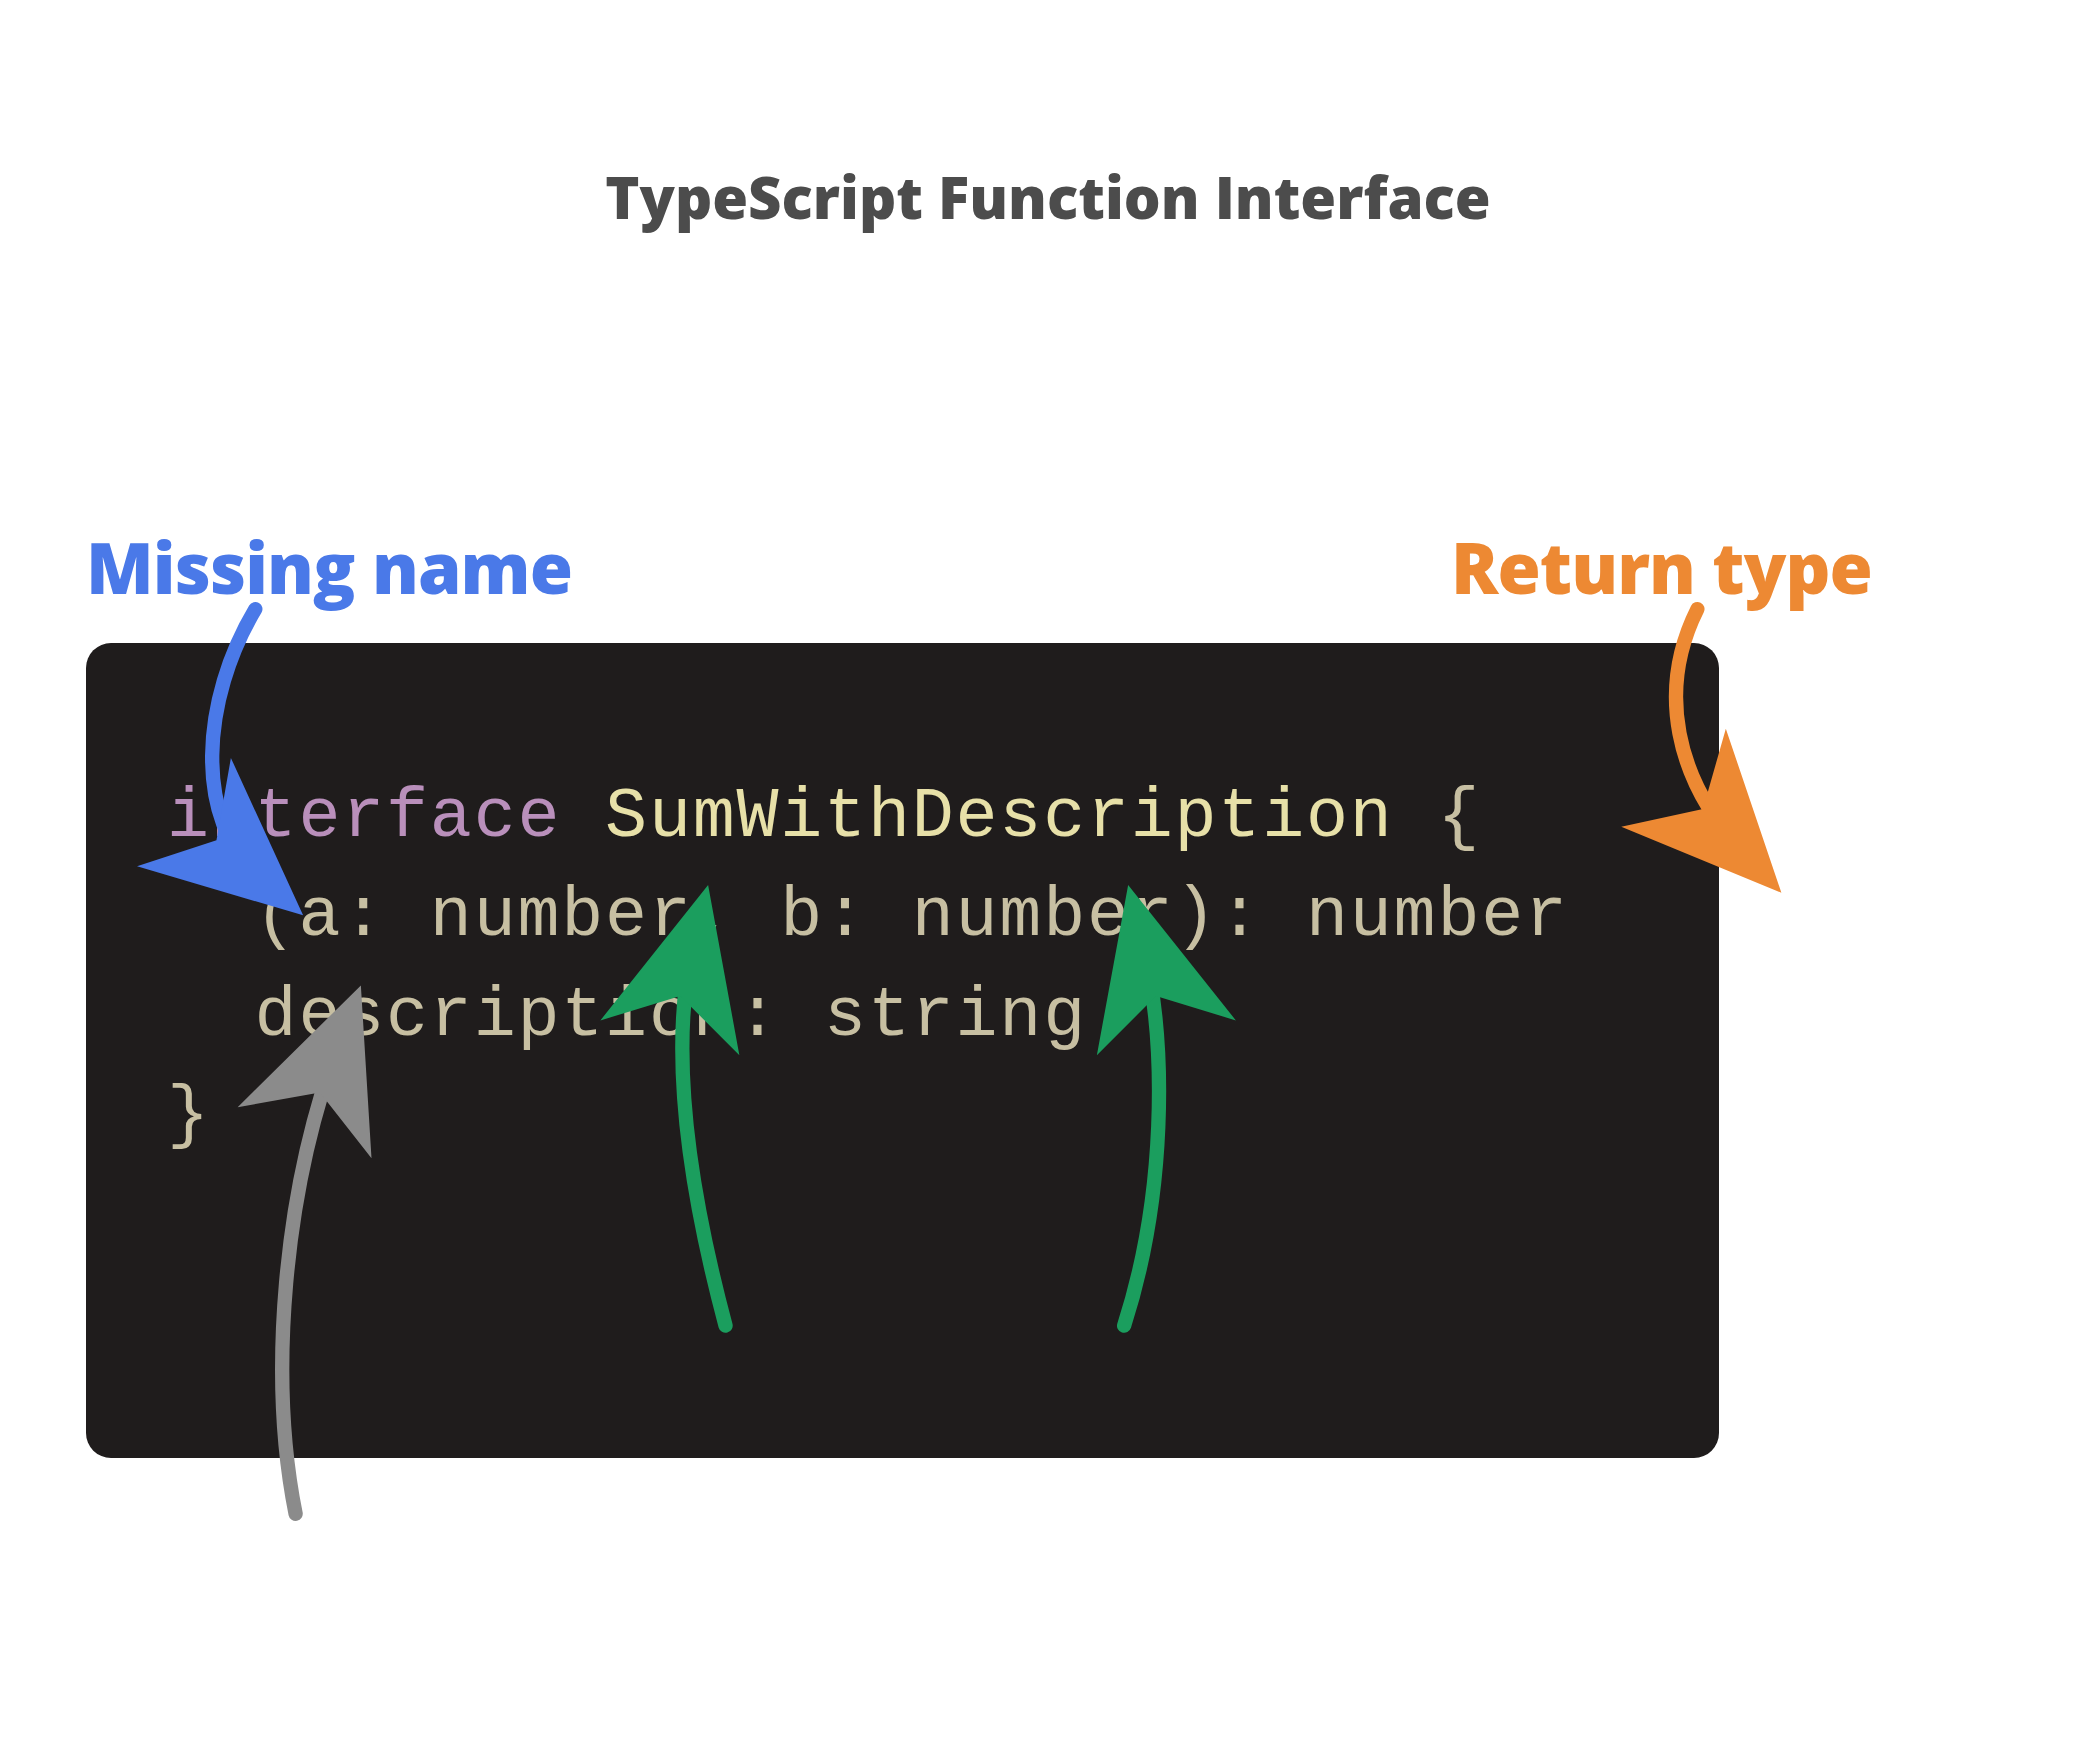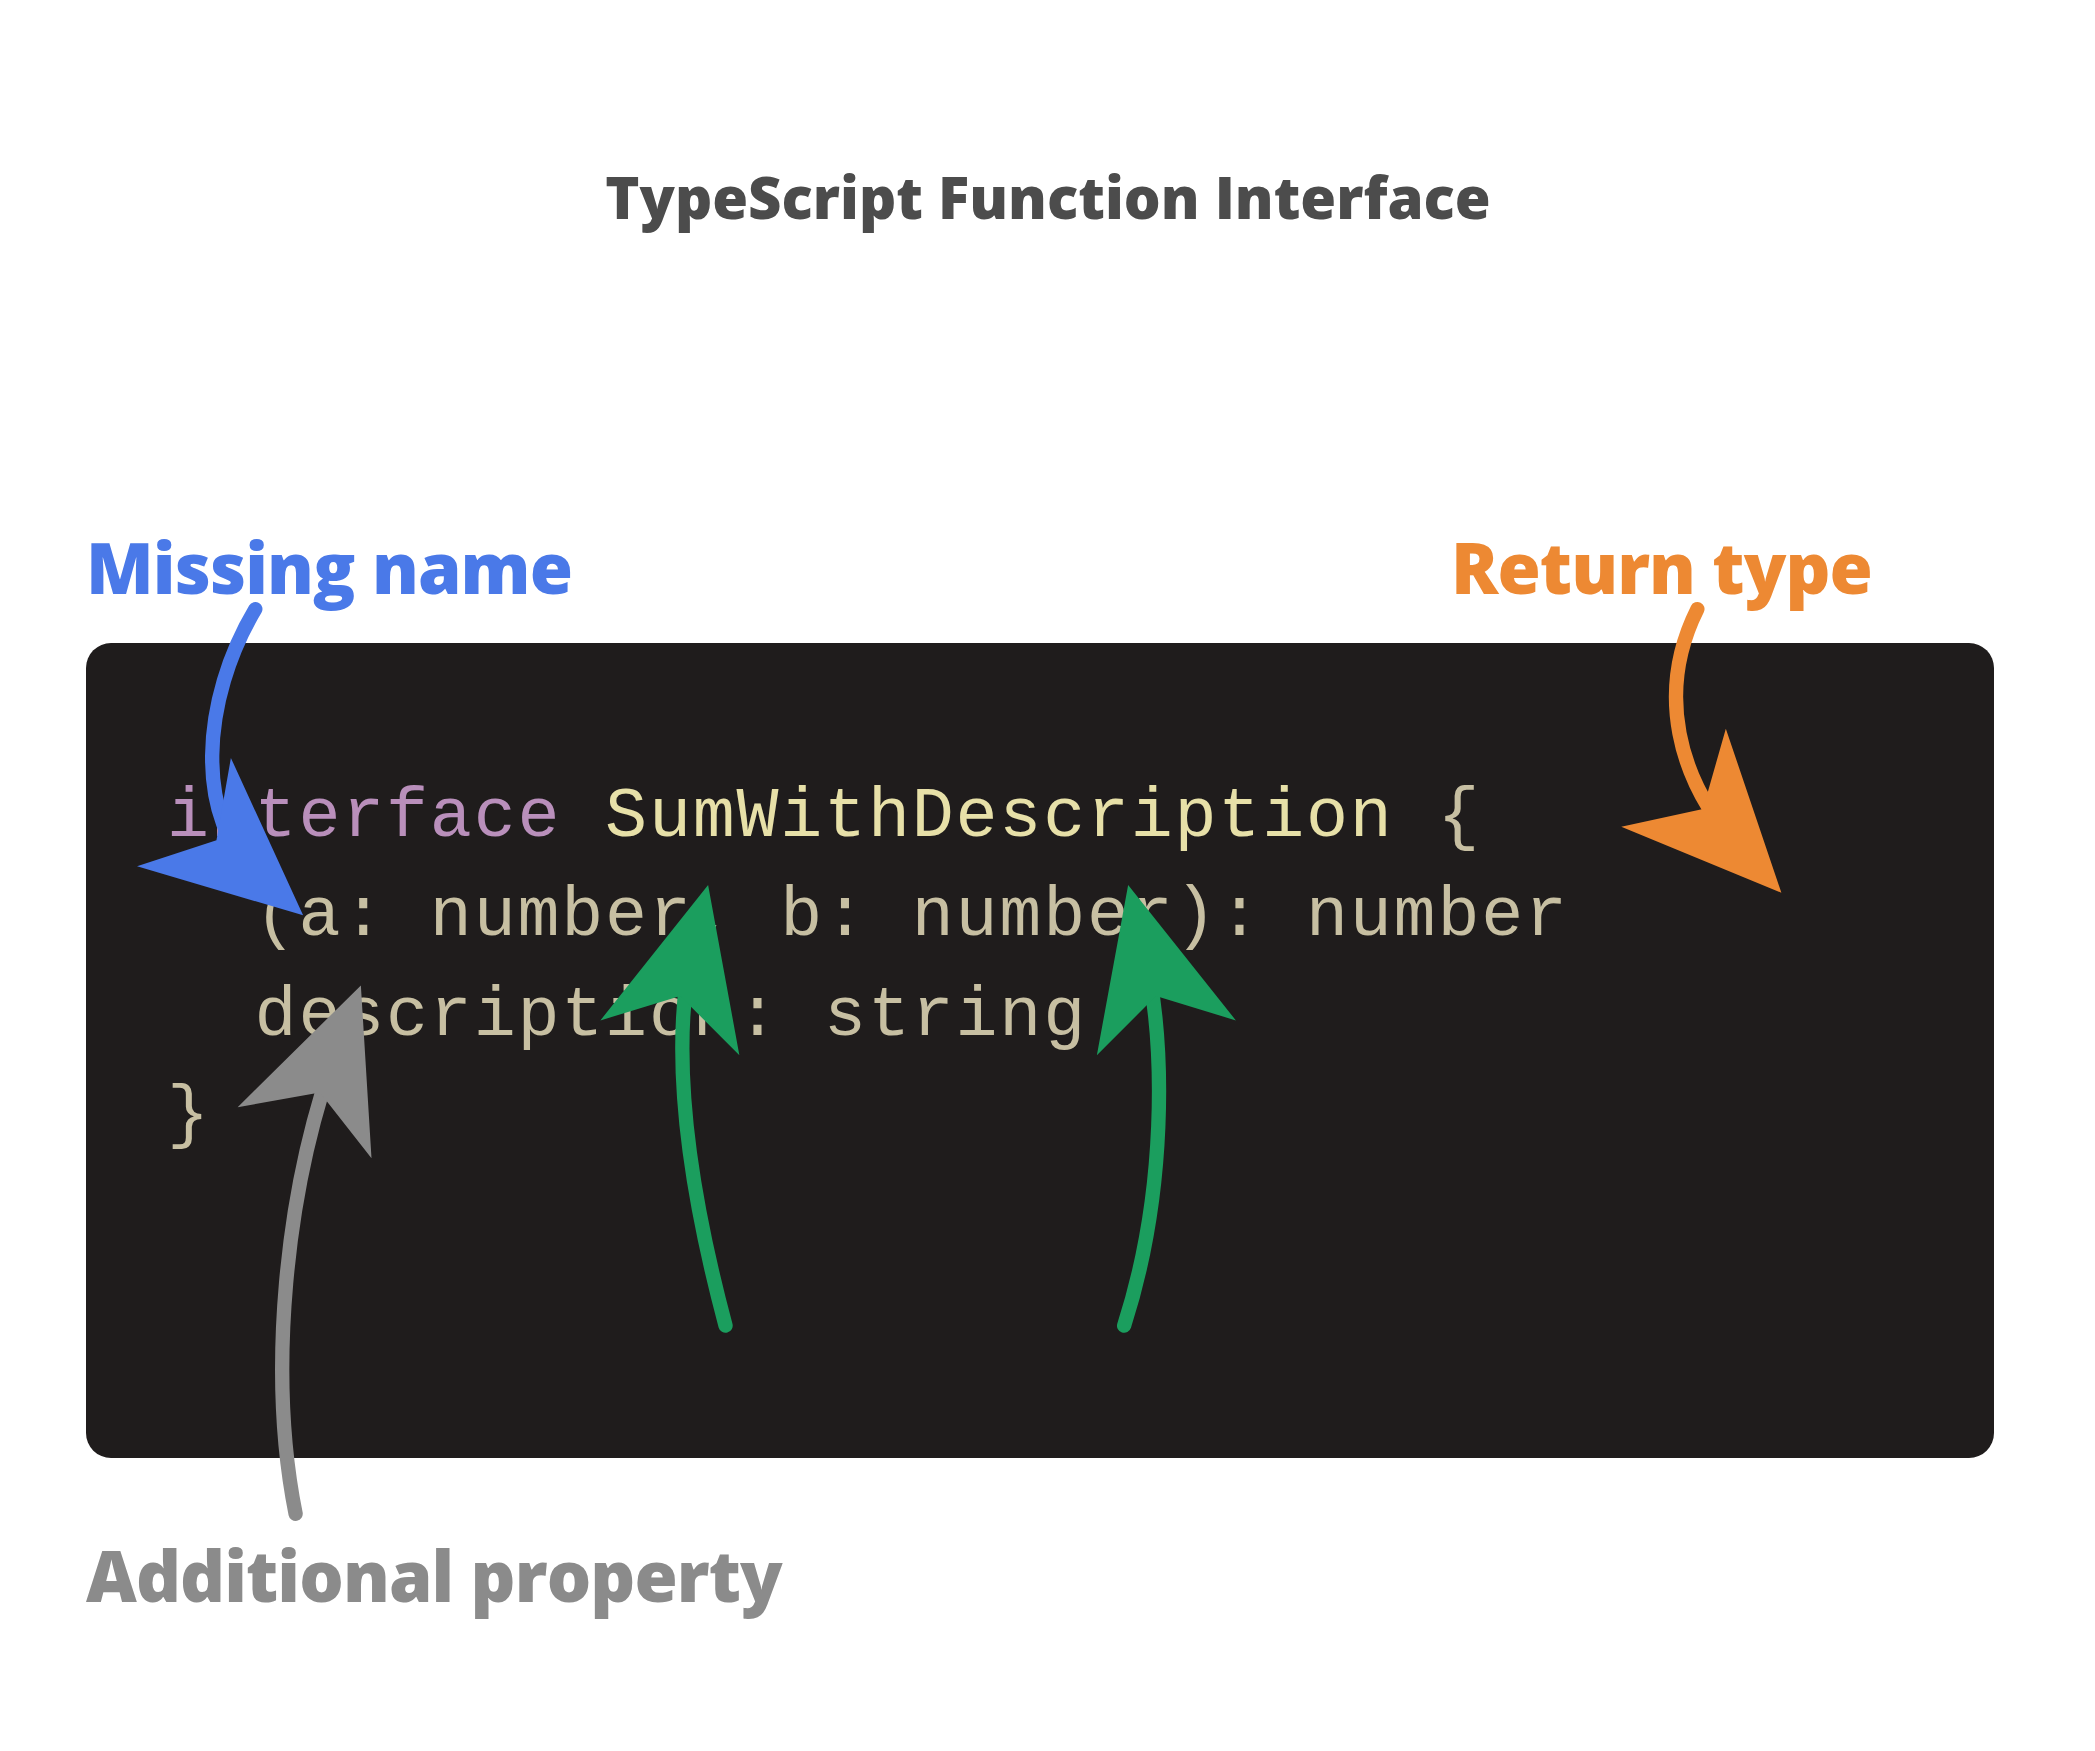--- a/index.html
+++ b/index.html
@@ -23,21 +23,21 @@
   }
   .label-missing { color: #4a79e8; }
   .label-return  { color: #ed8933; }
   .label-param   { color: #1b9e5e; }
   .label-addl    { color: #8b8b8b; }
 
   .codebox {
     position: absolute;
     left: 86px;
     top: 643px;
-    width: 1908px;
+    width: 1633px;
     height: 815px;
     background: #1f1c1c;
     border-radius: 25px;
     padding-left: 45px;
   }
   .codebox pre {
     position: absolute;
     left: 81px;
     top: 125px;
     font-family: "Menlo", "Consolas", "Liberation Mono", monospace;
@@ -60,21 +60,20 @@
 <div class="page">
 
   <div class="title">TypeScript Function Interface</div>
 
   <div class="label label-missing" style="left:86px; top:519px;">Missing name</div>
 
   <div class="label label-return" style="left:1451px; top:519px;">Return type</div>
 
   <div class="label label-param" style="left:667px; top:1334px;">Parameter types</div>
 
-  <div class="label label-addl" style="left:86px; top:1527px;">Additional property</div>
 
   <div class="codebox">
 <pre><span class="kw">interface</span> <span class="name">SumWithDescription</span> <span class="punc">{</span>
 <span class="punc">  (a: </span><span class="punc">number</span><span class="punc">, b: </span><span class="punc">number</span><span class="punc">): </span><span class="punc">number</span>
 <span class="punc">  description: </span><span class="punc">string</span>
 <span class="punc">}</span></pre>
   </div>
 
   <svg class="arrow" style="left:0; top:0;" width="2096" height="1752" viewBox="0 0 2340 1956">
     <defs>

